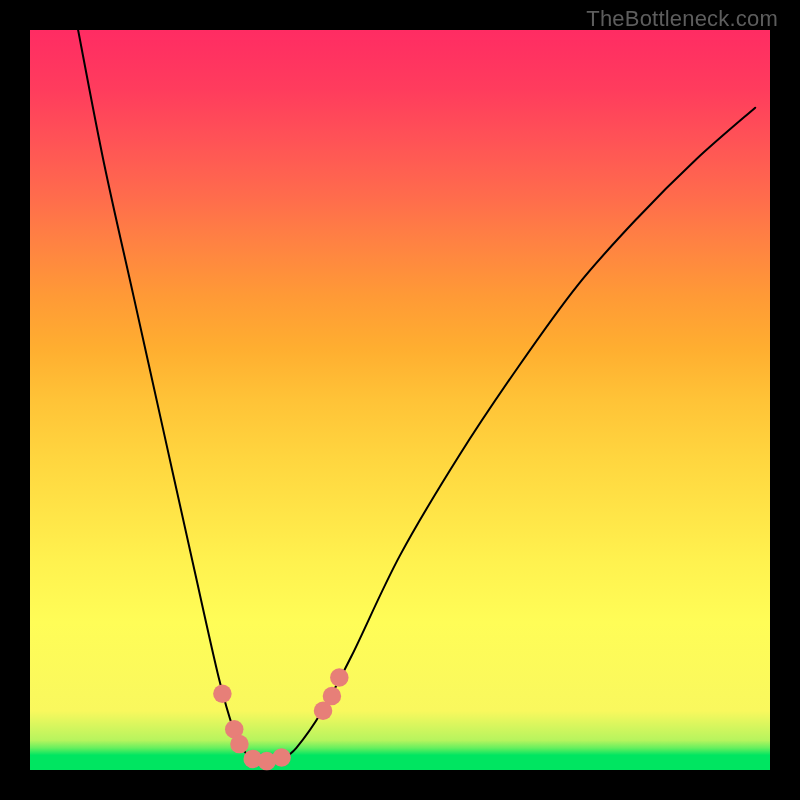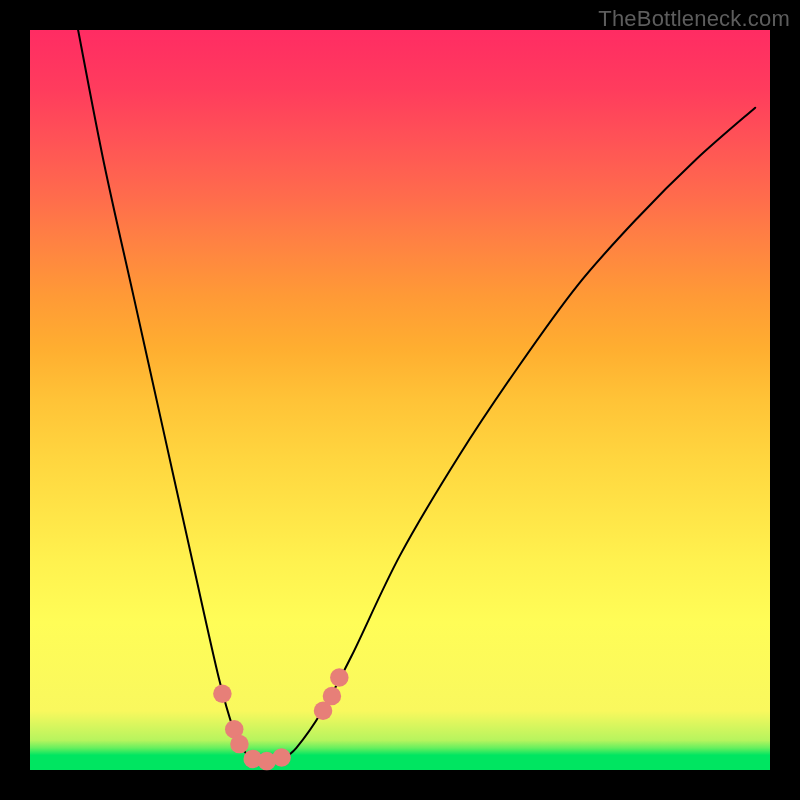--- a/index.html
+++ b/index.html
@@ -39,21 +39,21 @@
       #ff8342 71%,
       #ff6a4d 78%,
       #ff5356 85%,
       #ff3c5d 92%,
       #ff2c63 100%
     );
   }
   .watermark {
     position: absolute;
     top: 6px;
-    right: 10px;
+    right: 22px;
     color: #5d5d5d;
     font-size: 22px;
     font-weight: 500;
     letter-spacing: 0.2px;
     user-select: none;
   }
   svg.curve {
     position: absolute;
     left: 0;
     top: 0;

